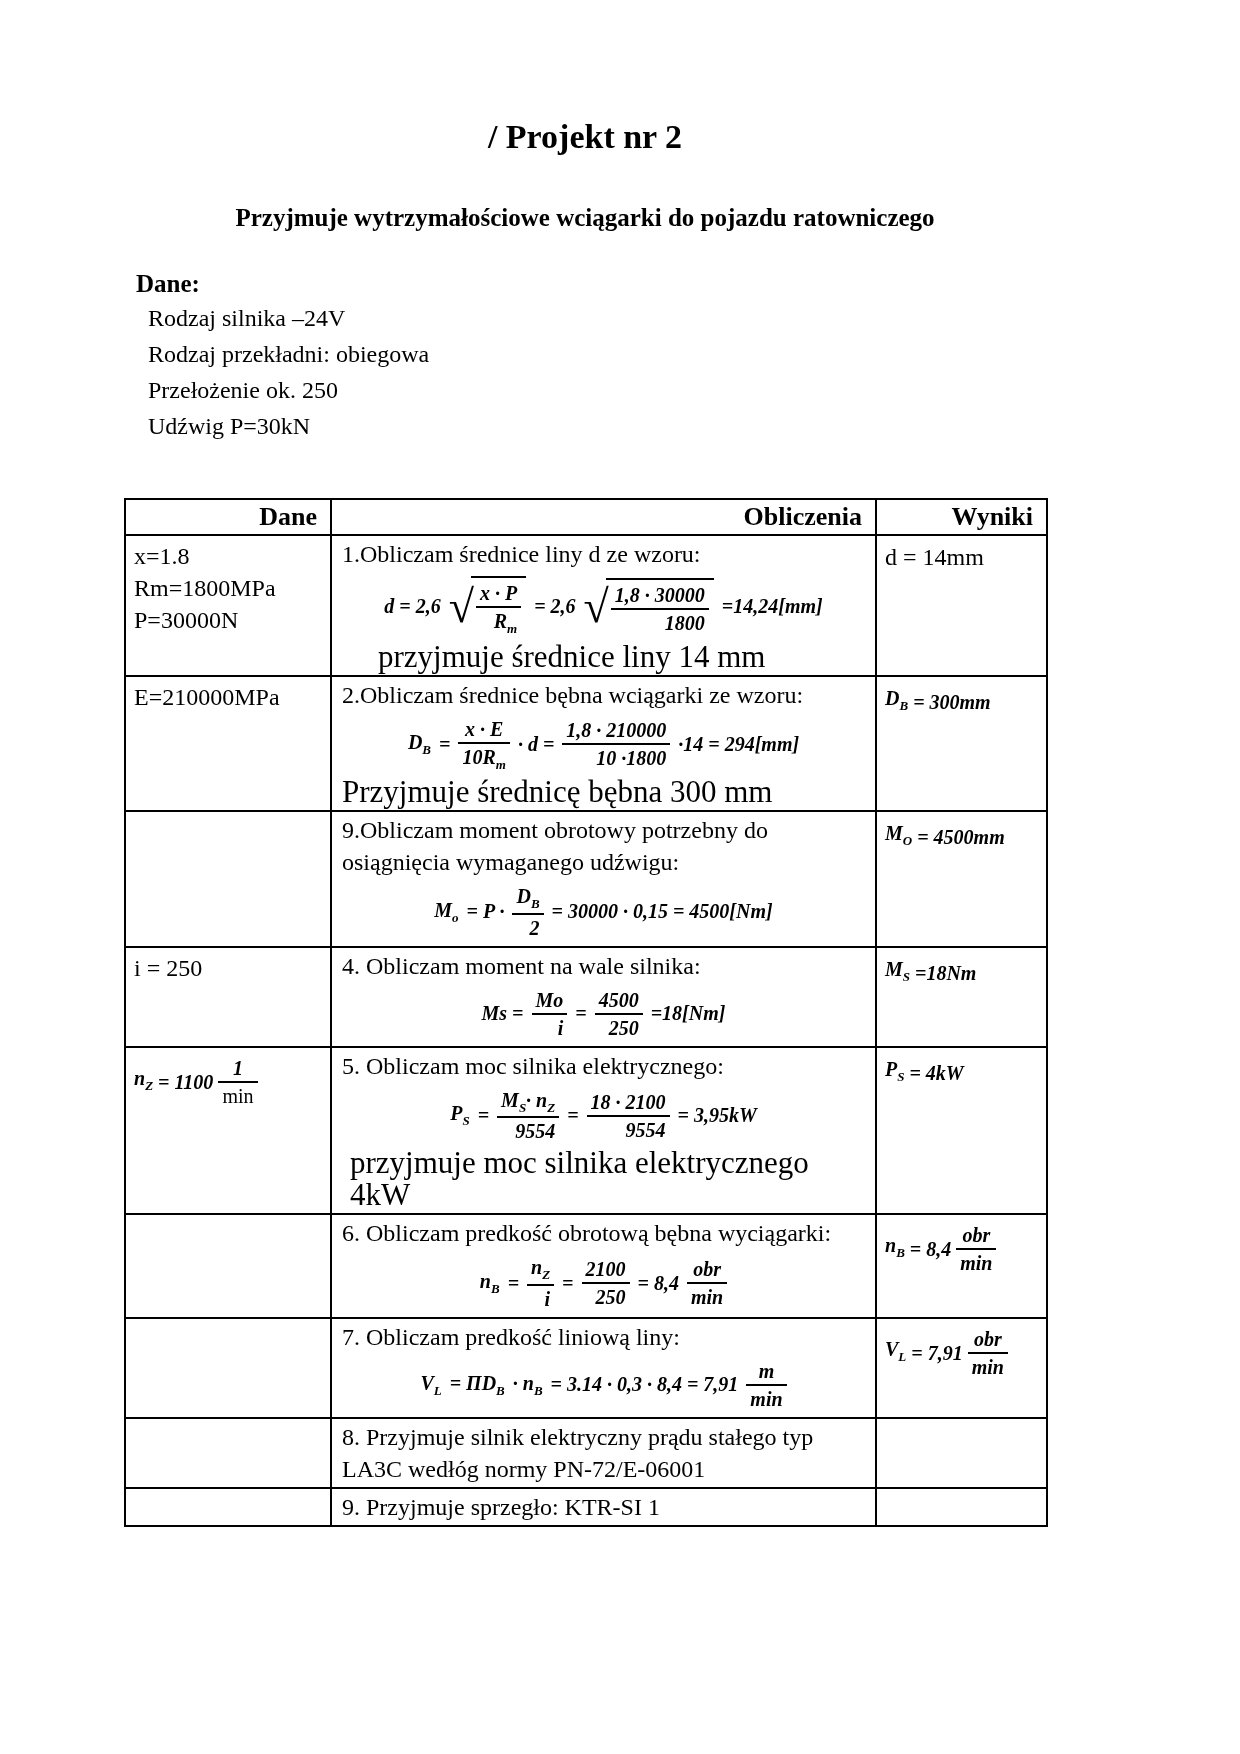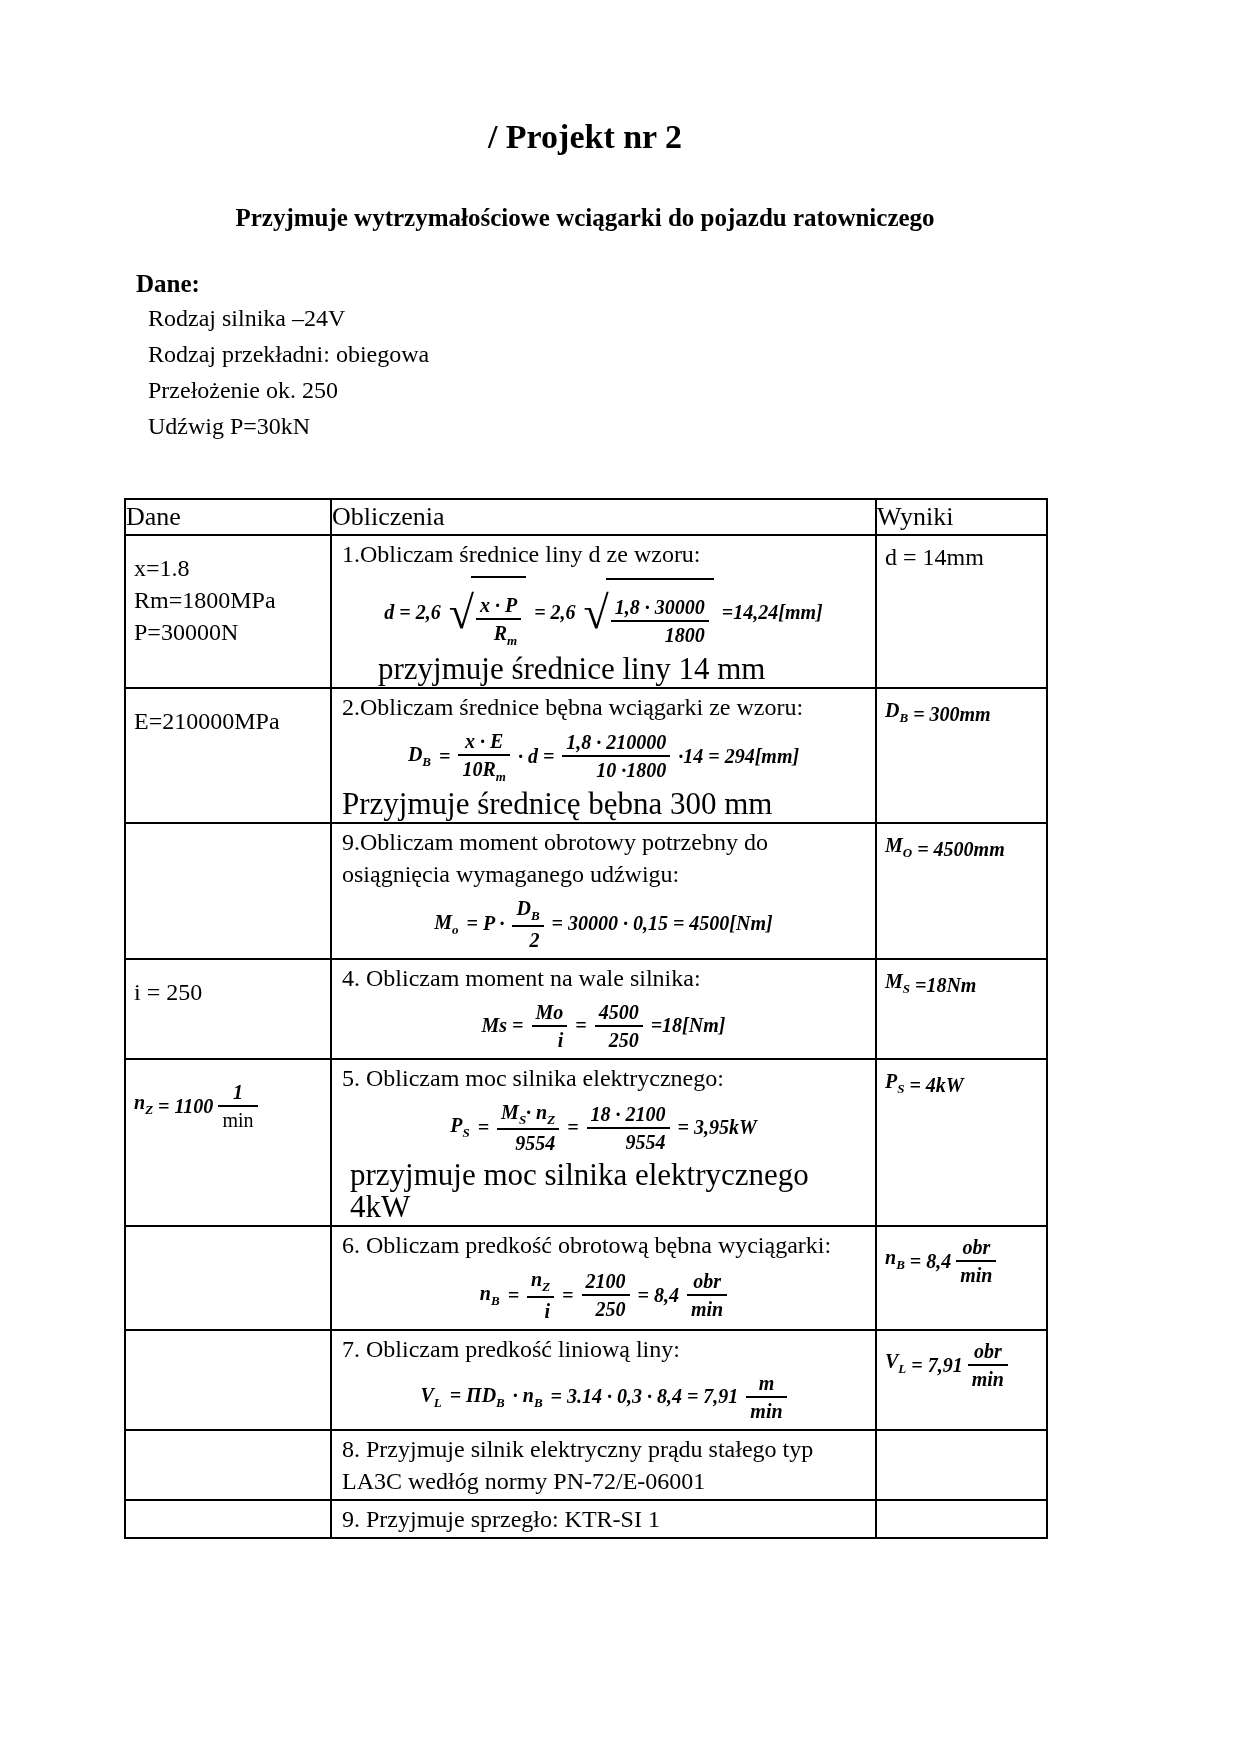--- a/index.html
+++ b/index.html
@@ -12,22 +12,22 @@
   .content { padding:118px 0 0 124px; width:922px; }
 
   .title { text-align:center; font-size:34px; font-weight:bold; margin:0 0 48px 0; }
   .subtitle { text-align:center; font-size:25px; font-weight:bold; margin:0 0 38px 0; }
 
   .dane-heading { font-size:25px; font-weight:bold; margin:0 0 2px 12px; }
   .dane-line { font-size:24px; line-height:36px; margin-left:24px; }
 
   table.calc { border-collapse:collapse; margin-top:54px; width:922px; table-layout:fixed; }
   table.calc th, table.calc td { border:2px solid #000; }
-  th.h { font-weight:normal; font-size:26px; text-align:left; padding:2px 0; }
-  td.c-dane { width:206px; font-size:24px; vertical-align:top; padding:16px 8px; line-height:32px; }
+  th.h { font-weight:bold; font-size:26px; text-align:right; padding:2px 13px; }
+  td.c-dane { width:206px; font-size:24px; vertical-align:top; padding:4px 8px; line-height:32px; }
   td.c-obl  { width:545px; font-size:24px; vertical-align:top; padding:2px 10px; line-height:32px; }
   td.c-wyn  { width:171px; vertical-align:top; padding:8px 8px; font-size:20px; line-height:26px; }
 
   .caption { font-size:24px; }
   .note { font-size:31px; }
   .note-indent { padding-left:36px; }
   .note-small-indent { padding-left:8px; }
 
   .formula {
     display:flex; align-items:center; justify-content:center; gap:8px;
@@ -35,21 +35,21 @@
     margin:6px 0 4px 0; line-height:1.25;
   }
   .formula sub, .math-inline sub, .wynik-math sub { font-size:13px; }
 
   .fr { display:inline-block; vertical-align:middle; text-align:center; line-height:1.2; }
   .fr .n { display:block; border-bottom:2px solid #000; padding:0 4px 1px; }
   .fr .d { display:block; padding:1px 4px 0;text-align:right; }
 
   .sq { display:inline-flex; align-items:center; vertical-align:middle; }
   .sq .rad { font-style:normal; font-weight:normal; font-size:46px; line-height:0.9; margin-right:-3px; }
-  .sq .rc { border-top:2px solid #000; padding:15px 5px 0; display:inline-block;font-style:italic; }
+  .sq .rc { border-top:2px solid #000; padding:3px 5px 0; display:inline-block;font-style:italic; }
 
   .wynik-plain { font-size:24px; }
   .wynik-math { font-style:italic; font-weight:bold; font-size:20px; display:flex; align-items:center; gap:5px; flex-wrap:wrap; }
   .math-inline { font-style:italic; font-weight:bold; font-size:20px; display:flex; align-items:center; gap:5px; margin-top:4px; }
   .up { font-style:normal; font-weight:normal; }
 </style>
 </head>
 <body>
 
 <div class="content">

